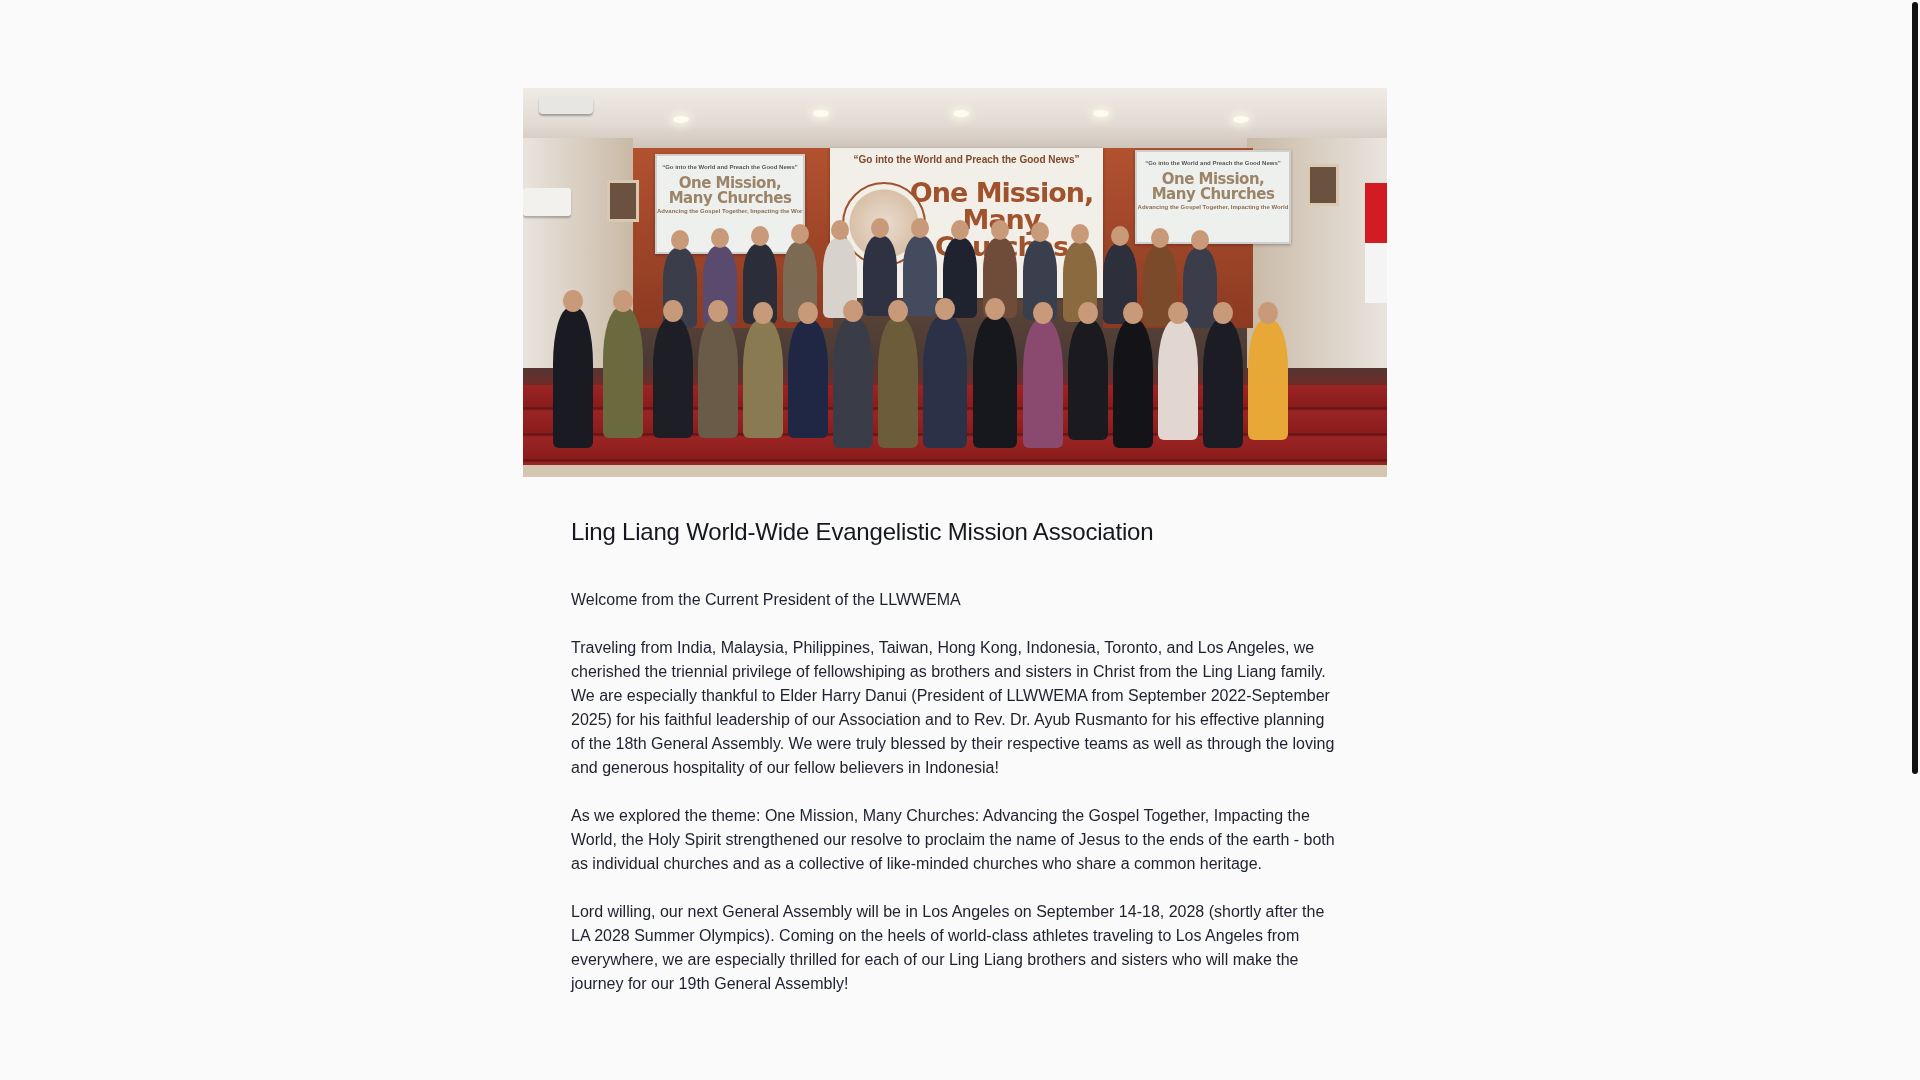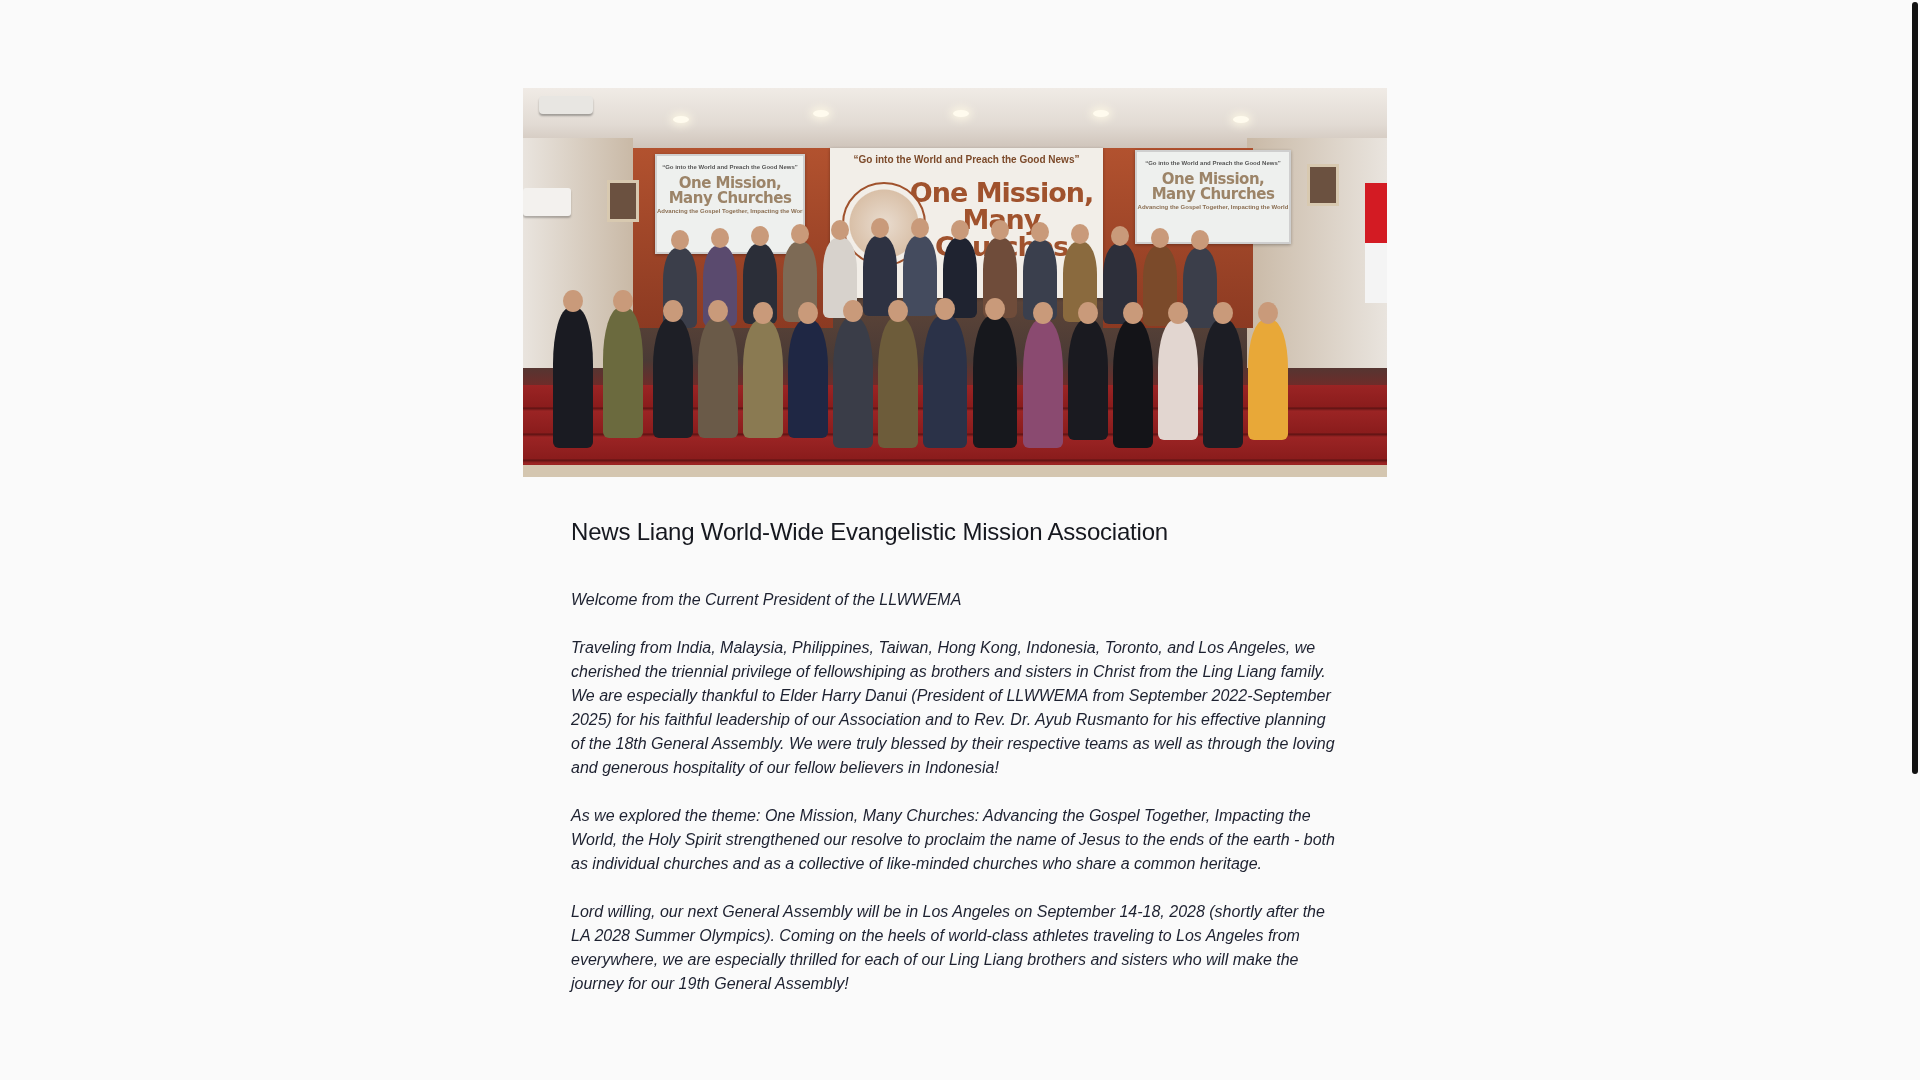--- a/index.html
+++ b/index.html
@@ -41,21 +41,21 @@
     background:repeating-linear-gradient(180deg,#9b2424 0px,#8a1c1c 22px,#5a1212 23px,#9b2424 26px); }
   .floor { position:absolute; left:0; right:0; bottom:0; height:12px; background:#d4c6b0; }
 
   
   .article { position:absolute; left:571px; top:512px; width:768px; }
   .title {
     margin:0; font-size:24px; font-weight:normal; line-height:40px; color:#16181f;
     letter-spacing:-0.2px; white-space:nowrap;
   }
   .body { position:absolute; left:0; top:76px; width:768px; font-size:16px; line-height:24px; color:#1d2130; }
-  .body p { margin:0 0 24px 0;font-style:italic; }
+  .body p { margin:0 0 24px 0; }
 
   
   .scroll-track { position:absolute; right:0; top:0; width:10px; height:1080px; background:#fafafa; }
   .scroll-thumb { position:absolute; right:2px; top:2px; width:6px; height:772px; background:#111; border-radius:3px; }
 </style>
 </head>
 <body>
 
 <div class="page">
 
@@ -167,21 +167,21 @@
       <div class="head" style="left:490px;top:94px;width:20px;height:22px"></div>
       <div class="head" style="left:535px;top:94px;width:20px;height:22px"></div>
       <div class="head" style="left:580px;top:94px;width:20px;height:22px"></div>
       <div class="head" style="left:625px;top:94px;width:20px;height:22px"></div>
       <div class="head" style="left:670px;top:94px;width:20px;height:22px"></div>
       <div class="head" style="left:715px;top:94px;width:20px;height:22px"></div>
     </div>
   </div>
 
   <div class="article">
-    <h1 class="title">News Liang World-Wide Evangelistic Mission Association</h1>
+    <h1 class="title">Ling Liang World-Wide Evangelistic Mission Association</h1>
     <div class="body">
       <p>Welcome from the Current President of the LLWWEMA</p>
       <p>Traveling from India, Malaysia, Philippines, Taiwan, Hong Kong, Indonesia, Toronto, and Los Angeles, we cherished the triennial privilege of fellowshiping as brothers and sisters in Christ from the Ling Liang family. We are especially thankful to Elder Harry Danui (President of LLWWEMA from September 2022-September 2025) for his faithful leadership of our Association and to Rev. Dr. Ayub Rusmanto for his effective planning of the 18th General Assembly. We were truly blessed by their respective teams as well as through the loving and generous hospitality of our fellow believers in Indonesia!</p>
       <p>As we explored the theme: One Mission, Many Churches: Advancing the Gospel Together, Impacting the World, the Holy Spirit strengthened our resolve to proclaim the name of Jesus to the ends of the earth - both as individual churches and as a collective of like-minded churches who share a common heritage.</p>
       <p>Lord willing, our next General Assembly will be in Los Angeles on September 14-18, 2028 (shortly after the LA 2028 Summer Olympics). Coming on the heels of world-class athletes traveling to Los Angeles from everywhere, we are especially thrilled for each of our Ling Liang brothers and sisters who will make the journey for our 19th General Assembly!</p>
     </div>
   </div>
 </div>
 
 <div class="scroll-track">

